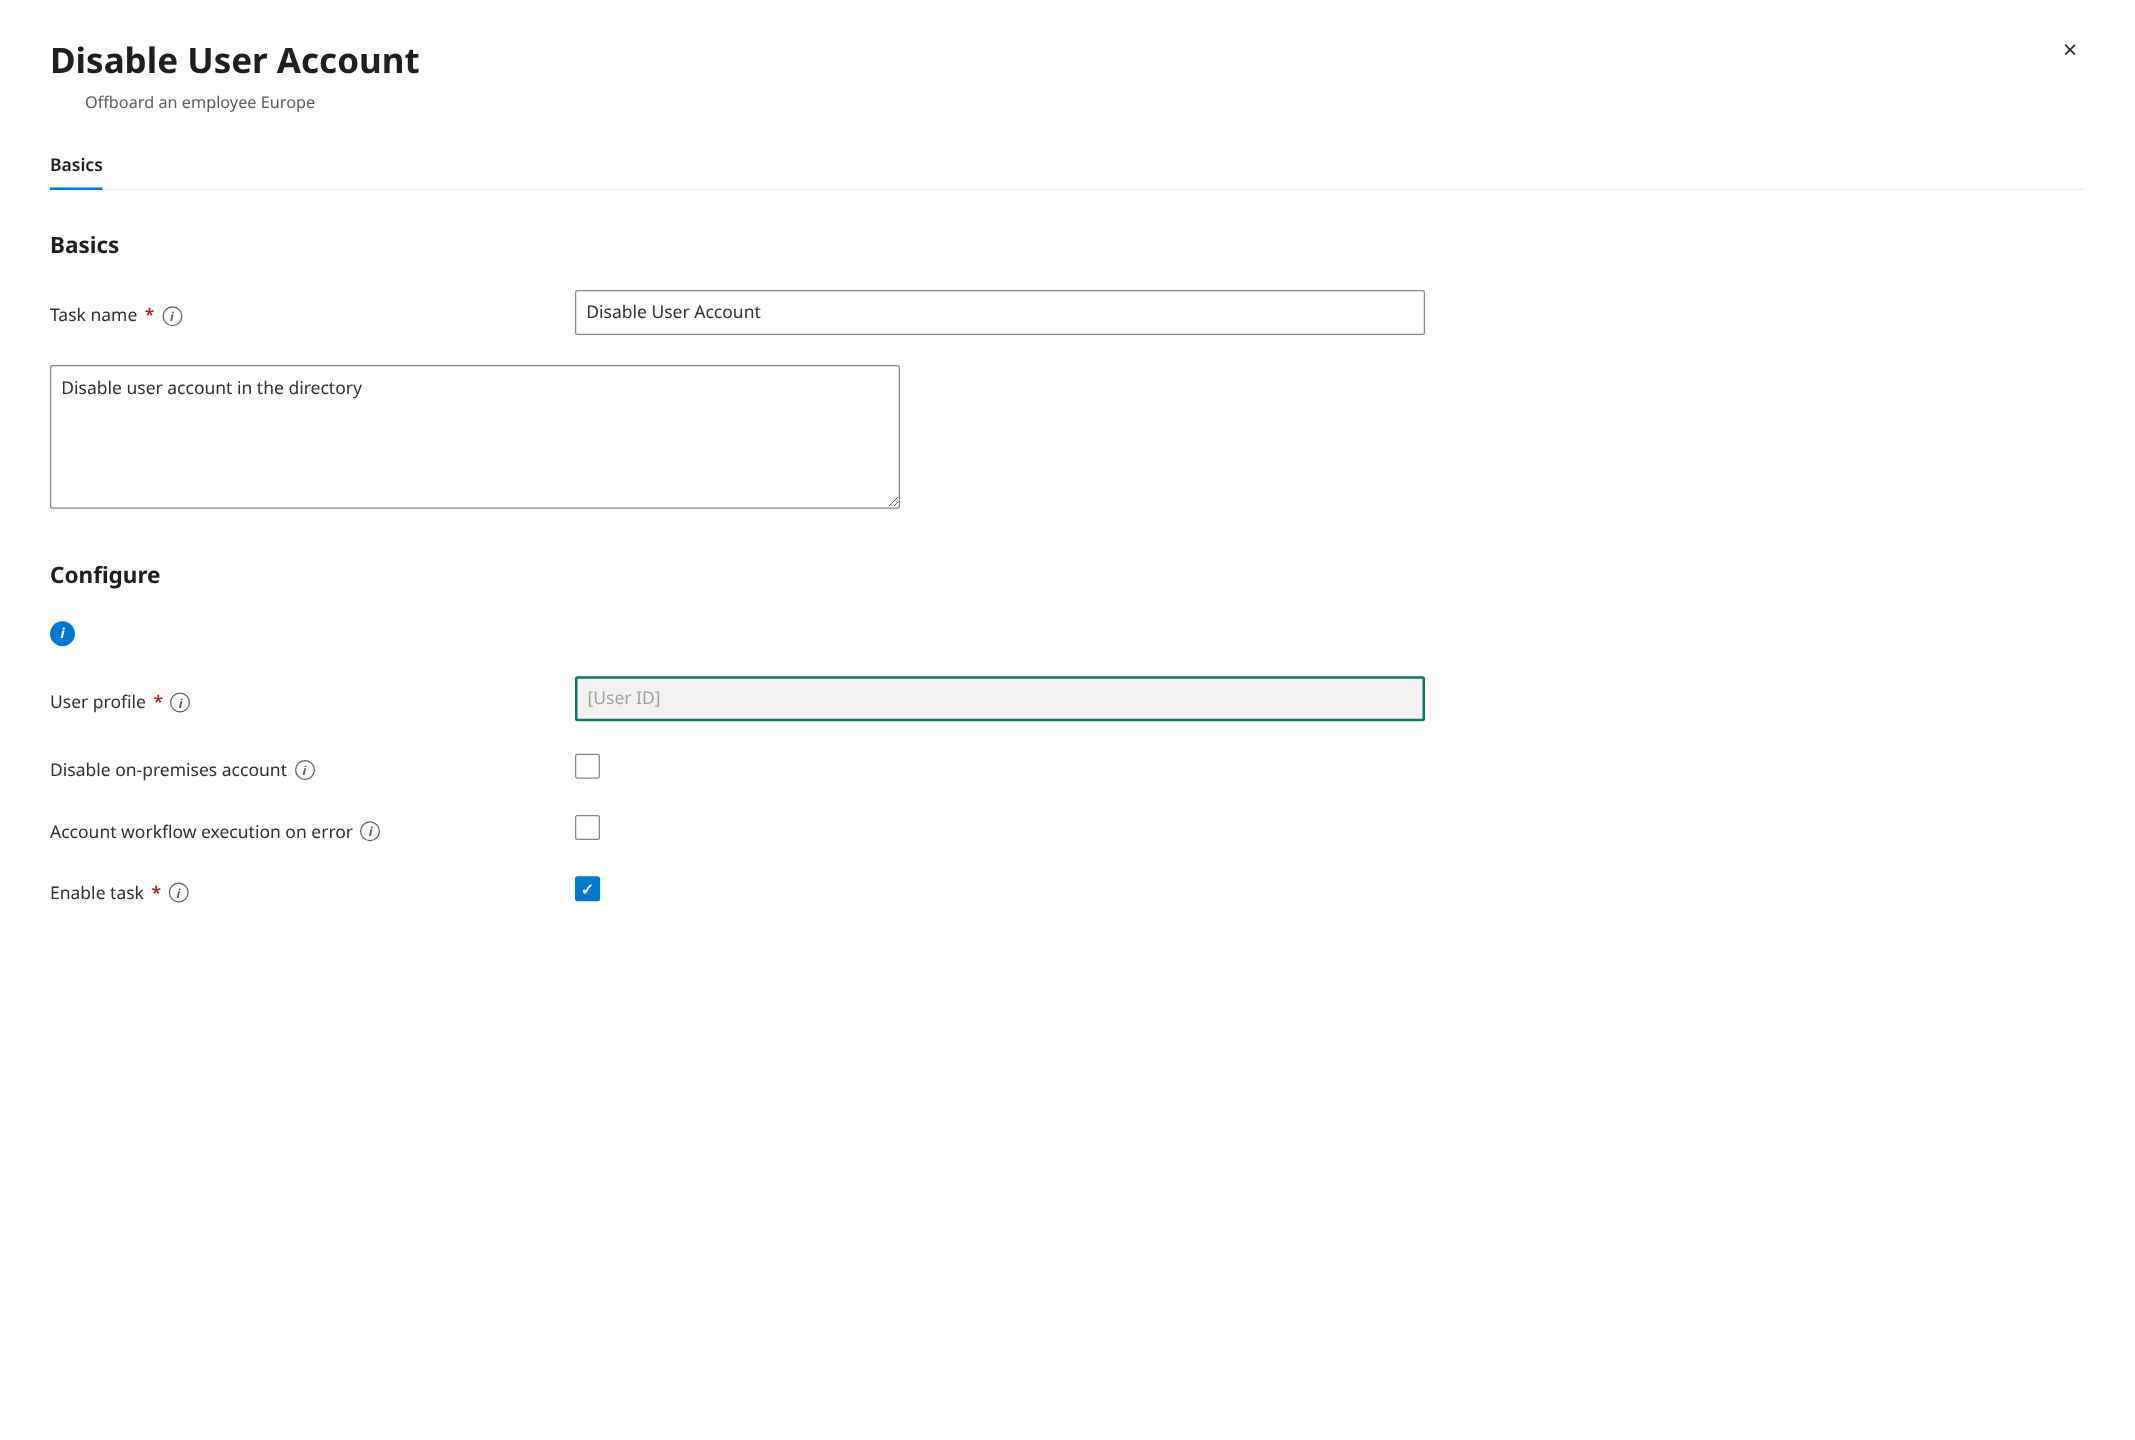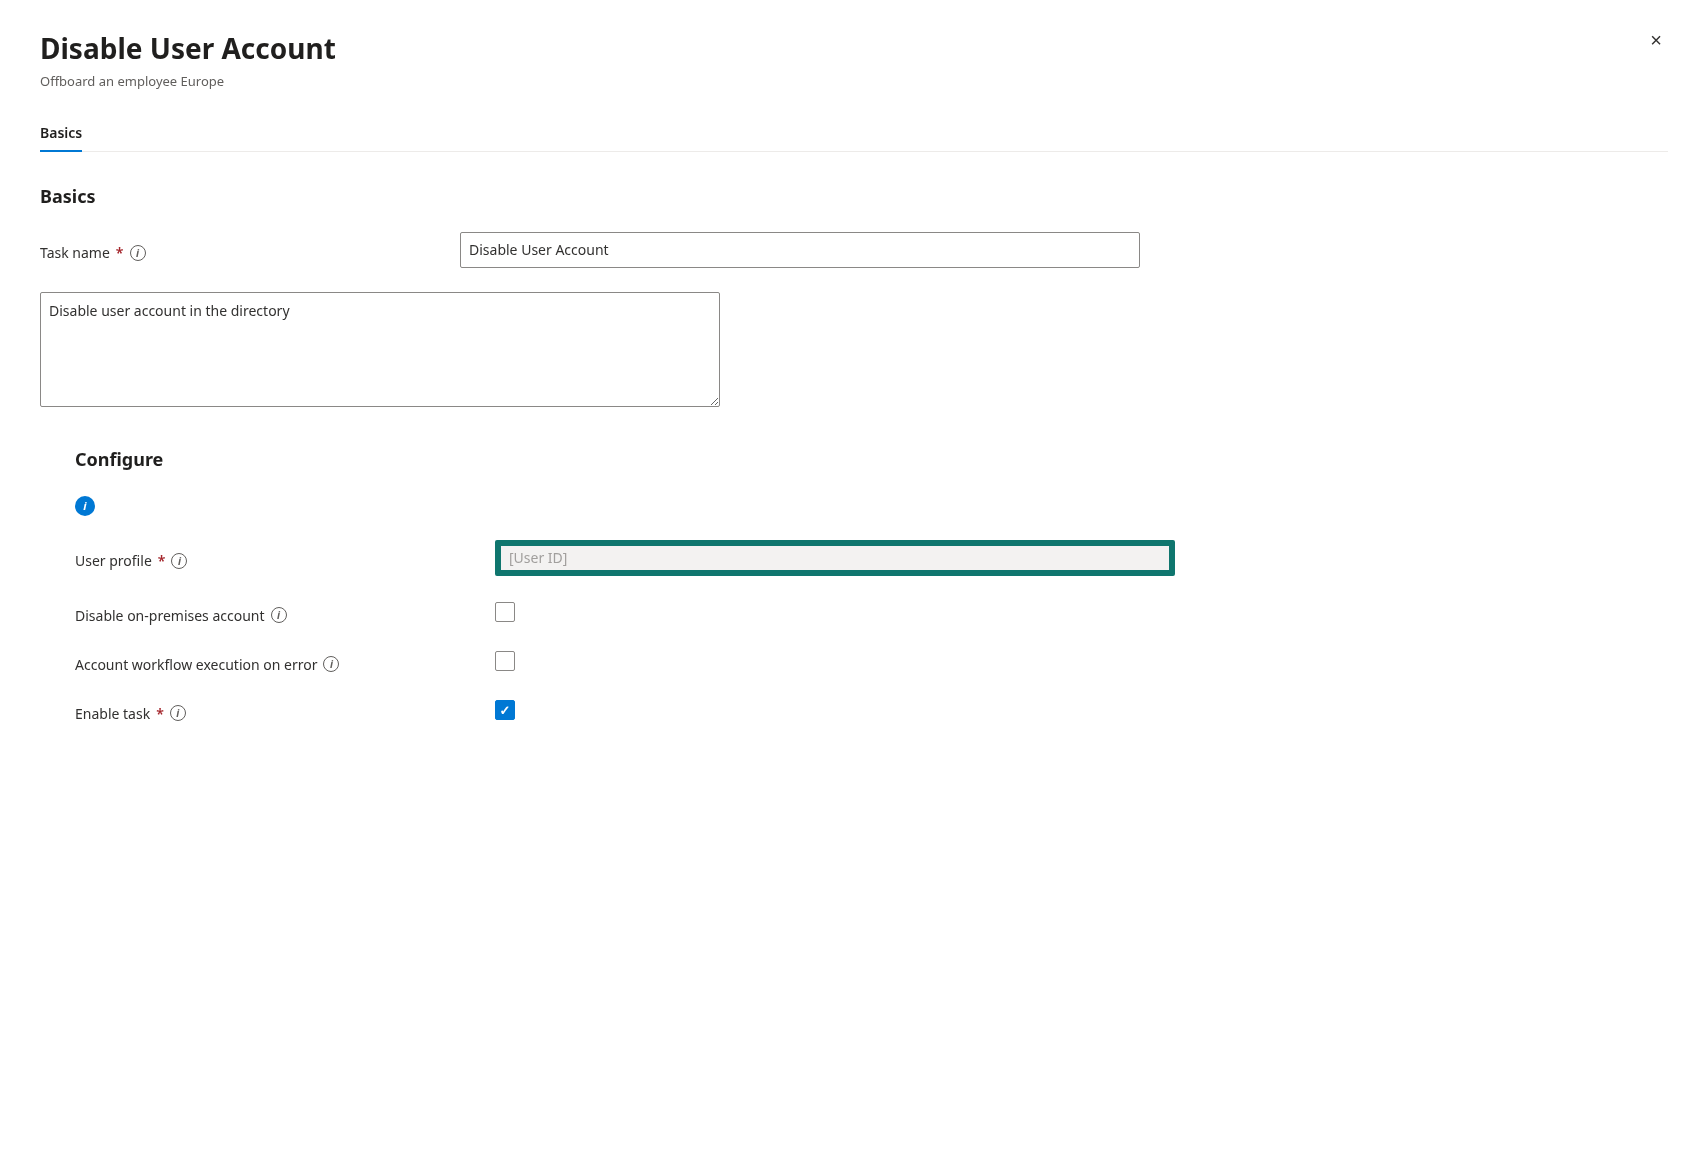--- a/index.html
+++ b/index.html
@@ -32,20 +32,21 @@
       font-size: 28px;
       font-weight: 700;
       color: #201f1e;
       line-height: 1.2;
       margin-bottom: 6px;
     }
 
     .dialog-subtitle {
       font-size: 13px;
       color: #605e5c;
+      margin-left: 28px;
     }
 
     .close-button {
       position: absolute;
       top: 24px;
       right: 36px;
       background: none;
       border: none;
       cursor: pointer;
       font-size: 20px;
@@ -157,32 +158,31 @@
       color: #323130;
       resize: vertical;
       outline: none;
       font-family: inherit;
     }
 
     .readonly-input {
       width: 100%;
       height: 36px;
       background: #f3f2f1;
-      border: 6px solid #0f766e;
+      border: 2px solid #0f766e;
       border-radius: 2px;
       padding: 0 8px;
       font-size: 14px;
       color: #a19f9d;
       display: flex;
       align-items: center;
     }
 
     .configure-section {
       margin-top: 8px;
-      margin-left: 35px;
     }
 
     .info-banner {
       display: flex;
       align-items: flex-start;
       gap: 10px;
       margin-bottom: 24px;
     }
 
     .info-icon-blue {

